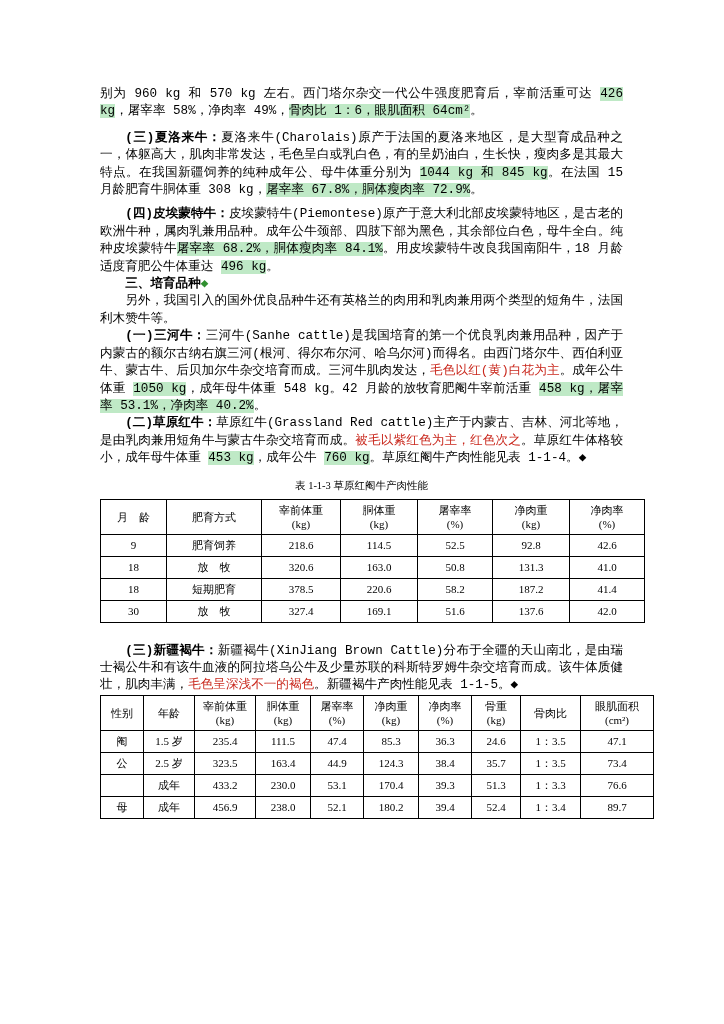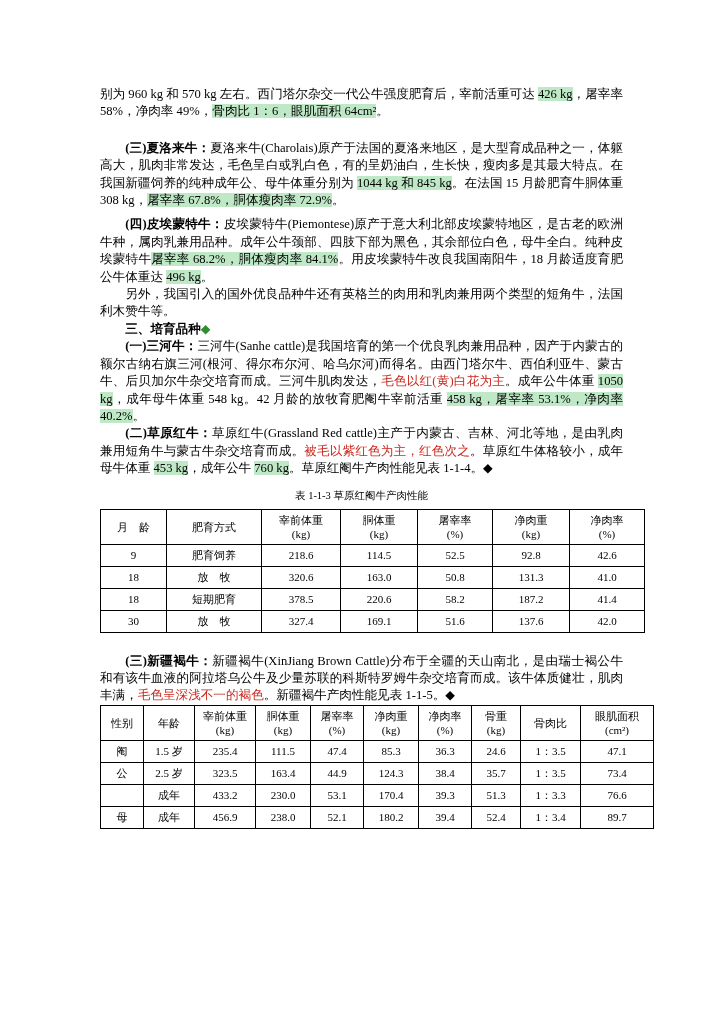--- a/index.html
+++ b/index.html
@@ -5,29 +5,29 @@
   html,body{margin:0;padding:0;}
   body{
     width:724px;height:1024px;background:#ffffff;color:#000;
     font-family:"Liberation Serif","DejaVu Serif",serif;
     overflow:hidden;
   }
   .doc{
     box-sizing:border-box;width:724px;height:1024px;
     padding:86px 101px 40px 100px;overflow:hidden;
   }
-  .para{margin:0;font-size:12.6px;line-height:17.4px;text-align:justify;}
+  .para{margin:0;font-size:12.6px;line-height:17.4px;text-align:justify;font-family:Liberation Mono, monospace;}
   .para.indent{text-indent:2em;}
   .run.bold{font-weight:bold;}
   .run.red{color:var(--red,#c9271c);}
   .run.highlight{background:var(--hl,#bfe9c6);}
   .run.green{color:var(--green,#2f8f2f);}
   .heading{font-weight:bold;}
 
-  p[data-name="para-charolais"]{margin-top:19px;}
+  p[data-name="para-charolais"]{margin-top:9px;}
   p[data-name="para-piemontese"]{margin-top:7px;}
   p[data-name="para-xinjiang-brown-cattle"]{margin-top:20px;}
   div[data-name="table1-caption"]{margin-top:10px;margin-bottom:6px;}
   div[data-name="table2-caption"]{margin-top:24px;margin-bottom:3px;}
   table[data-name="table-grassland-red-performance"]{margin-bottom:2px;}
 
   .tcaption{font-size:10.5px;text-align:center;line-height:15px;}
   table.dtable{
     border-collapse:collapse;table-layout:fixed;width:523px;
     font-size:11px;line-height:14px;
@@ -59,22 +59,22 @@
   .t2 th:nth-child(10){width:70px}
 </style>
 </head>
 <body style="background: rgb(255, 255, 255);">
 
 <div class="doc" data-name="document-page">
   <div data-name="document-body">
       <p class="para" data-name="para-simmental-continued"><span class="run normal" data-name="text-run">别为 960 kg 和 570 kg 左右。西门塔尔杂交一代公牛强度肥育后，宰前活重可达 </span><span class="run highlight" data-name="text-run">426 kg</span><span class="run normal" data-name="text-run">，屠宰率 58%，净肉率 49%，</span><span class="run highlight" data-name="text-run">骨肉比 1：6，眼肌面积 64cm²</span><span class="run normal" data-name="text-run">。</span></p>
       <p class="para indent" data-name="para-charolais"><span class="run bold" data-name="text-run">(三)夏洛来牛：</span><span class="run normal" data-name="text-run">夏洛来牛(Charolais)原产于法国的夏洛来地区，是大型育成品种之一，体躯高大，肌肉非常发达，毛色呈白或乳白色，有的呈奶油白，生长快，瘦肉多是其最大特点。在我国新疆饲养的纯种成年公、母牛体重分别为 </span><span class="run highlight" data-name="text-run">1044 kg 和 845 kg</span><span class="run normal" data-name="text-run">。在法国 15 月龄肥育牛胴体重 308 kg，</span><span class="run highlight" data-name="text-run">屠宰率 67.8%，胴体瘦肉率 72.9%</span><span class="run normal" data-name="text-run">。</span></p>
       <p class="para indent" data-name="para-piemontese"><span class="run bold" data-name="text-run">(四)皮埃蒙特牛：</span><span class="run normal" data-name="text-run">皮埃蒙特牛(Piemontese)原产于意大利北部皮埃蒙特地区，是古老的欧洲牛种，属肉乳兼用品种。成年公牛颈部、四肢下部为黑色，其余部位白色，母牛全白。纯种皮埃蒙特牛</span><span class="run highlight" data-name="text-run">屠宰率 68.2%，胴体瘦肉率 84.1%</span><span class="run normal" data-name="text-run">。用皮埃蒙特牛改良我国南阳牛，18 月龄适度育肥公牛体重达 </span><span class="run highlight" data-name="text-run">496 kg</span><span class="run normal" data-name="text-run">。</span></p>
+      <p class="para indent heading" data-name="heading-cultivated-breeds"><span class="run bold" data-name="text-run">三、培育品种</span><span class="run green" data-name="text-run">◆</span></p>
       <p class="para indent" data-name="para-imported-other-breeds"><span class="run normal" data-name="text-run">另外，我国引入的国外优良品种牛还有英格兰的肉用和乳肉兼用两个类型的短角牛，法国利木赞牛等。</span></p>
-      <p class="para indent heading" data-name="heading-cultivated-breeds"><span class="run bold" data-name="text-run">三、培育品种</span><span class="run green" data-name="text-run">◆</span></p>
       <p class="para indent" data-name="para-sanhe-cattle"><span class="run bold" data-name="text-run">(一)三河牛：</span><span class="run normal" data-name="text-run">三河牛(Sanhe cattle)是我国培育的第一个优良乳肉兼用品种，因产于内蒙古的额尔古纳右旗三河(根河、得尔布尔河、哈乌尔河)而得名。由西门塔尔牛、西伯利亚牛、蒙古牛、后贝加尔牛杂交培育而成。三河牛肌肉发达，</span><span class="run red" data-name="text-run">毛色以红(黄)白花为主</span><span class="run normal" data-name="text-run">。成年公牛体重 </span><span class="run highlight" data-name="text-run">1050 kg</span><span class="run normal" data-name="text-run">，成年母牛体重 548 kg。42 月龄的放牧育肥阉牛宰前活重 </span><span class="run highlight" data-name="text-run">458 kg，屠宰率 53.1%，净肉率 40.2%</span><span class="run normal" data-name="text-run">。</span></p>
       <p class="para indent" data-name="para-grassland-red-cattle"><span class="run bold" data-name="text-run">(二)草原红牛：</span><span class="run normal" data-name="text-run">草原红牛(Grassland Red cattle)主产于内蒙古、吉林、河北等地，是由乳肉兼用短角牛与蒙古牛杂交培育而成。</span><span class="run red" data-name="text-run">被毛以紫红色为主，红色次之</span><span class="run normal" data-name="text-run">。草原红牛体格较小，成年母牛体重 </span><span class="run highlight" data-name="text-run">453 kg</span><span class="run normal" data-name="text-run">，成年公牛 </span><span class="run highlight" data-name="text-run">760 kg</span><span class="run normal" data-name="text-run">。草原红阉牛产肉性能见表 1-1-4。</span><span class="run normal" data-name="text-run">◆</span></p>
       <div class="tcaption" data-name="table1-caption">表 1-1-3 草原红阉牛产肉性能</div>
       <table class="dtable t1" data-name="table-grassland-red-performance">
         <thead>
           <tr data-name="header-row">
             <th data-name="column-header">
               <div>月　龄</div>
             </th>
             <th data-name="column-header">

